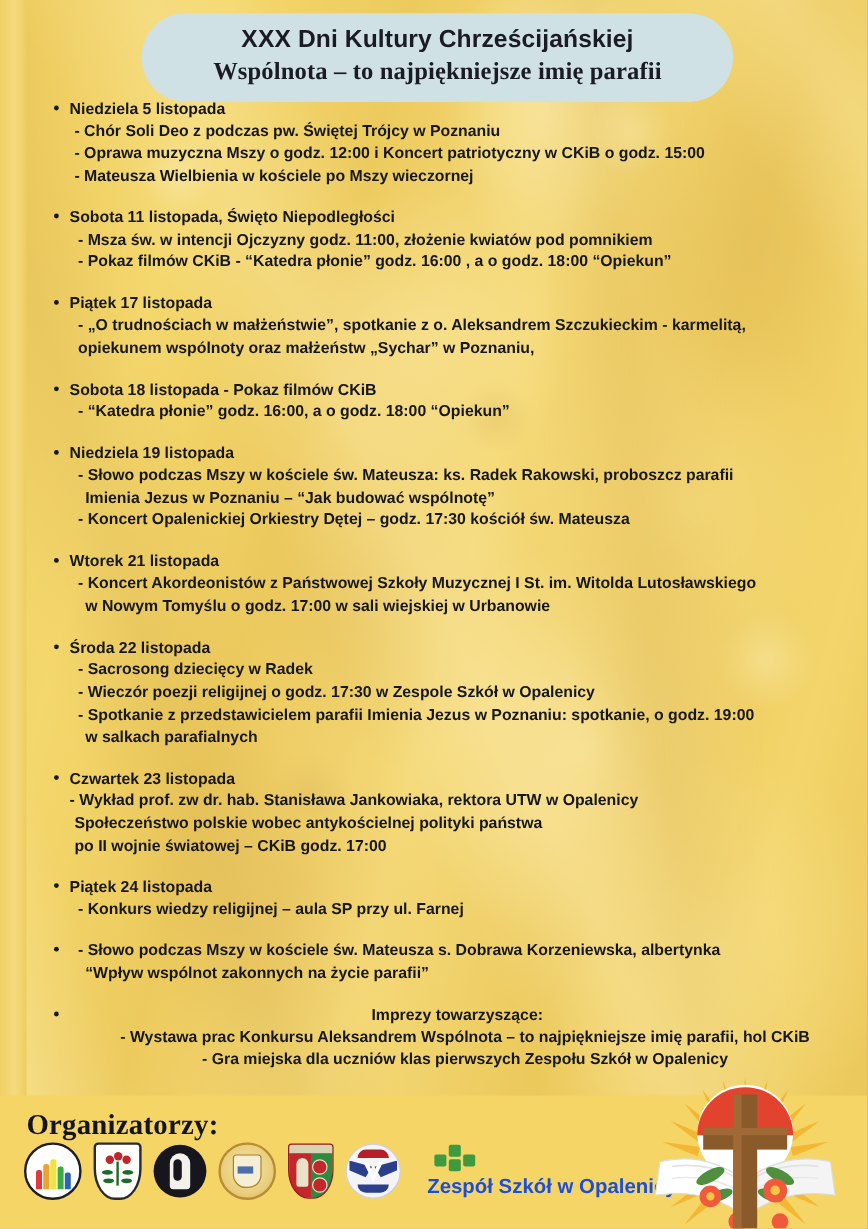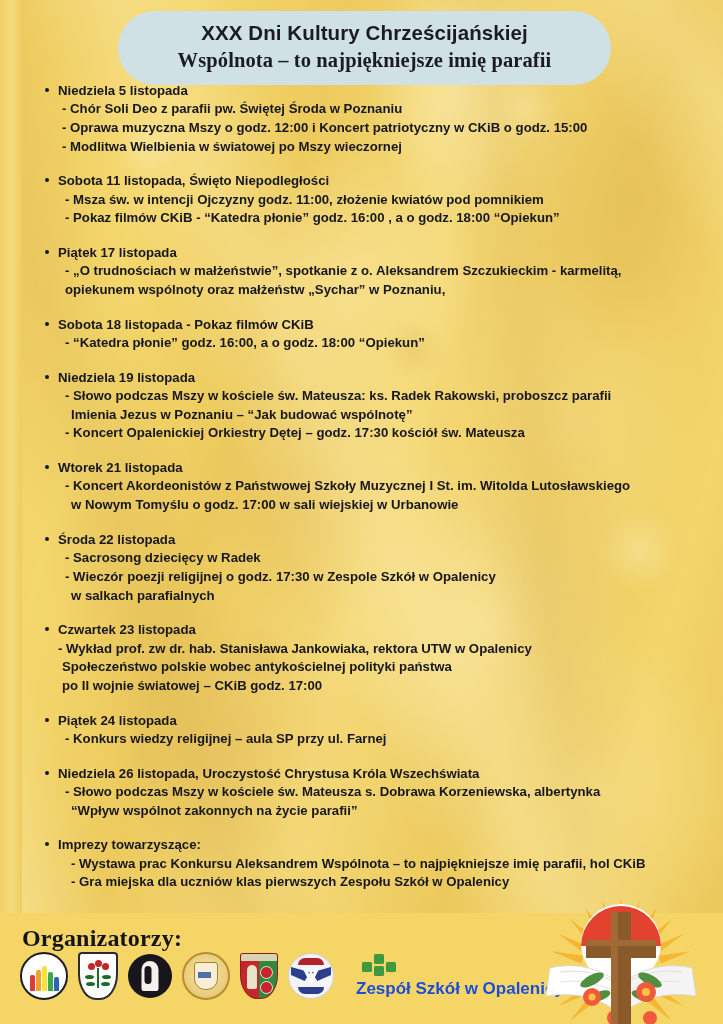--- a/index.html
+++ b/index.html
@@ -112,21 +112,21 @@
 
   
   .schedule {
     position: absolute;
     left: 44px;
     top: 82px;
     width: 660px;
     z-index: 4;
   }
   .block { margin-bottom: 16px; }
-  .block:last-child { margin-bottom: 15px; }
+  .block:last-child { margin-bottom: 15px; text-align: center; }
 
   .head {
     position: relative;
     color: #17171f;
     font-size: 13.2px;
     font-weight: bold;
     line-height: 1.38;
     padding-left: 14px;
     white-space: nowrap;
   }
@@ -386,23 +386,23 @@
 
   <div class="title-banner">
     <div class="title-line l1">XXX Dni Kultury Chrześcijańskiej</div>
     <div class="title-line l2">Wspólnota – to najpiękniejsze imię parafii</div>
   </div>
 
   <div class="schedule">
 
     <div class="block">
       <div class="head"><span class="bullet"></span><span>Niedziela 5 listopada</span></div>
-      <div class="sub">-  Chór Soli Deo z parafii pw. Świętej Środa w Poznaniu</div>
+      <div class="sub">-  Chór Soli Deo z podczas pw. Świętej Trójcy w Poznaniu</div>
       <div class="sub">-  Oprawa muzyczna Mszy o godz. 12:00 i  Koncert patriotyczny w CKiB o godz. 15:00</div>
-      <div class="sub">-  Modlitwa Wielbienia w światowej po Mszy wieczornej</div>
+      <div class="sub">-  Mateusza Wielbienia w kościele po Mszy wieczornej</div>
     </div>
 
     <div class="block">
       <div class="head"><span class="bullet"></span><span>Sobota 11 listopada, Święto Niepodległości</span></div>
       <div class="sub ind2">- Msza św. w intencji Ojczyzny godz. 11:00, złożenie kwiatów pod pomnikiem</div>
       <div class="sub ind2">- Pokaz filmów CKiB  - “Katedra płonie” godz. 16:00 , a o godz. 18:00 “Opiekun”</div>
     </div>
 
     <div class="block">
       <div class="head"><span class="bullet"></span><span>Piątek 17 listopada</span></div>
@@ -425,37 +425,38 @@
     <div class="block">
       <div class="head"><span class="bullet"></span><span>Wtorek 21 listopada</span></div>
       <div class="sub ind2">- Koncert Akordeonistów z Państwowej Szkoły Muzycznej I St. im. Witolda Lutosławskiego</div>
       <div class="sub ind">w Nowym Tomyślu o godz. 17:00 w sali wiejskiej w Urbanowie</div>
     </div>
 
     <div class="block">
       <div class="head"><span class="bullet"></span><span>Środa 22 listopada</span></div>
       <div class="sub ind2">- Sacrosong dziecięcy w Radek</div>
       <div class="sub ind2">- Wieczór poezji religijnej o godz. 17:30 w Zespole Szkół w Opalenicy</div>
+      <div class="sub ind2">- Spotkanie z przedstawicielem parafii Imienia Jezus w Poznaniu: spotkanie, o godz. 19:00</div>
       <div class="sub ind">w  salkach parafialnych</div>
     </div>
 
     <div class="block">
       <div class="head"><span class="bullet"></span><span>Czwartek 23 listopada</span></div>
       <div class="sub tight">- Wykład prof. zw dr. hab. Stanisława Jankowiaka, rektora UTW w Opalenicy</div>
       <div class="sub">Społeczeństwo polskie wobec antykościelnej polityki państwa</div>
       <div class="sub">po II wojnie światowej – CKiB godz. 17:00</div>
     </div>
 
     <div class="block">
       <div class="head"><span class="bullet"></span><span>Piątek 24 listopada</span></div>
       <div class="sub ind2">- Konkurs wiedzy religijnej – aula SP przy ul. Farnej</div>
     </div>
 
     <div class="block">
-      <div class="head"><span class="bullet"></span><span>Niedziela 26 listopada, Uroczystość Chrystusa Króla Wszechświata</span></div>
+      <div class="head"><span class="bullet"></span></div>
       <div class="sub ind2">- Słowo podczas Mszy w kościele św. Mateusza s. Dobrawa Korzeniewska, albertynka</div>
       <div class="sub ind">“Wpływ  wspólnot zakonnych na  życie parafii”</div>
     </div>
 
     <div class="block">
       <div class="head"><span class="bullet"></span><span>Imprezy towarzyszące:</span></div>
       <div class="sub ind">- Wystawa prac Konkursu Aleksandrem Wspólnota – to najpiękniejsze imię parafii, hol CKiB</div>
       <div class="sub ind">- Gra miejska dla uczniów klas pierwszych Zespołu Szkół w Opalenicy</div>
     </div>
 

